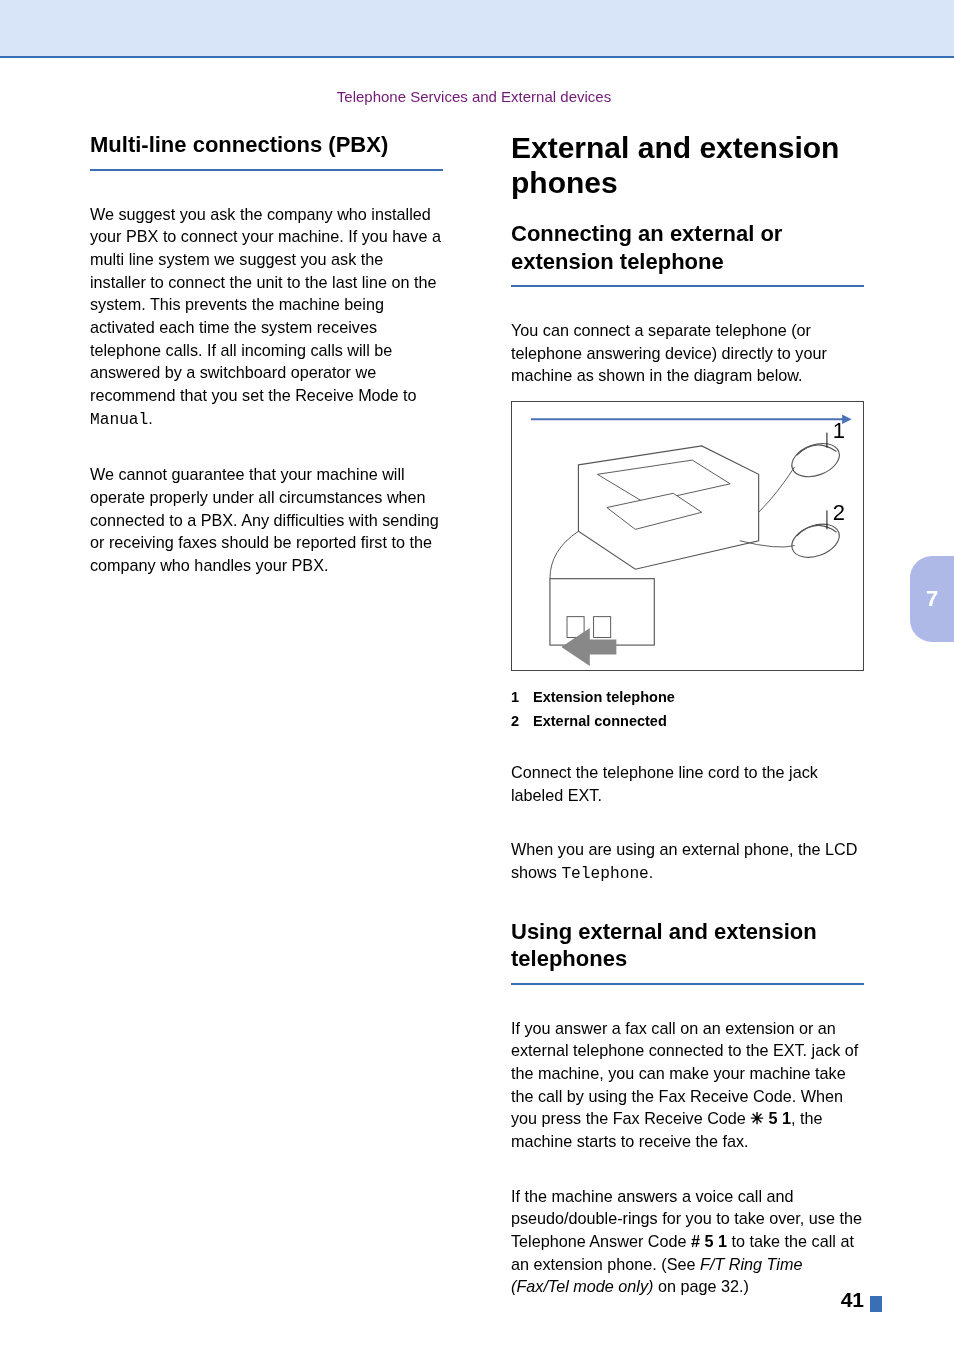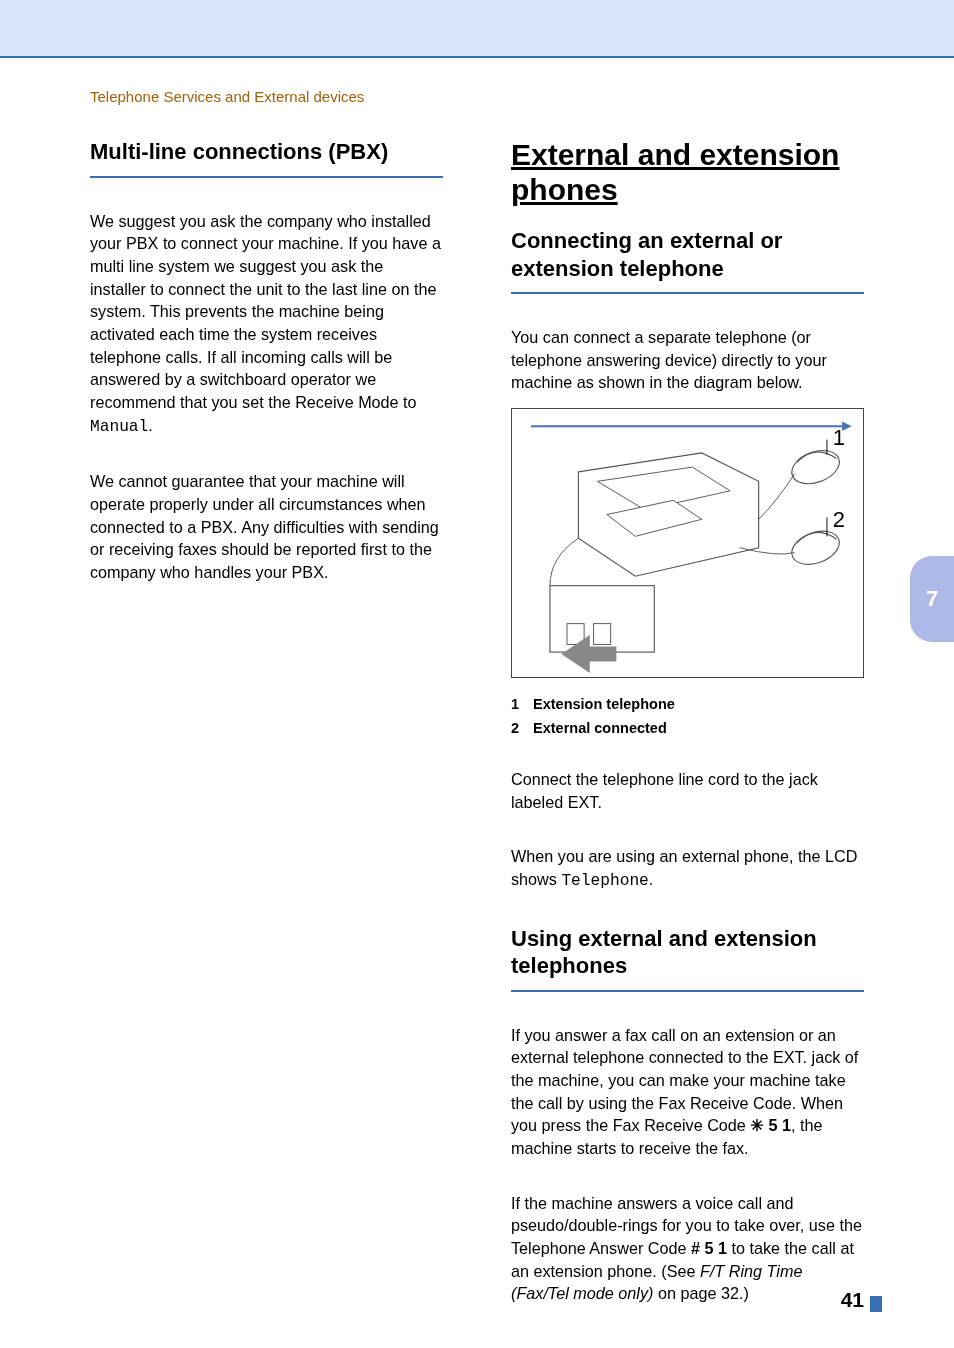--- a/index.html
+++ b/index.html
@@ -1,25 +1,25 @@
 <!DOCTYPE html>
 <html><head>
 <meta charset="utf-8">
 <style>
   * { box-sizing: border-box; margin: 0; padding: 0; }
   html, body { width: 954px; height: 1348px; font-family: Arial, Helvetica, sans-serif; color: #000; background: #fff; }
   .page { width: 954px; height: 1348px; position: relative; }
   .top-band { height: 56px; background: #d8e4f7; width: 100%; }
   .rule { height: 2px; background: #3b6fb5; width: 100%; }
   .content { padding: 30px 90px 0 90px; }
-  .header-row { text-align: left; color: #a16207; font-size: 15px; margin-bottom: 33px; padding-right: 6px; }
+  .header-row { text-align: center; color: #701a75; font-size: 15px; margin-bottom: 26px; padding-right: 6px; }
   .columns { display: flex; gap: 68px; }
   .col { flex: 1 1 0; min-width: 0; }
   .h2 { font-size: 22px; font-weight: bold; margin-bottom: 10px; line-height: 1.25; }
-  .h1 { font-size: 30px; font-weight: bold; line-height: 1.15; margin-bottom: 20px; text-decoration: underline; }
+  .h1 { font-size: 30px; font-weight: bold; line-height: 1.15; margin-bottom: 20px; }
   .sec-rule { height: 2px; background: #3b6fb5; margin-bottom: 16px; }
   p.body { font-size: 16.2px; line-height: 1.40; margin-bottom: 14px; margin-top: 32px; }
   .mono { font-family: "Courier New", Courier, monospace; }
   .diagram { border: 1px solid #444; width: 100%; height: 270px; margin-bottom: 18px; position: relative; background: #fff; }
   .legend { font-size: 14.5px; margin-bottom: 8px; }
   .legend b { font-weight: bold; }
   .legend .num { display: inline-block; width: 22px; font-weight: bold; }
   .page-tab { position: absolute; right: 0; top: 556px; width: 44px; height: 86px; background: #aeb9e8; border-top-left-radius: 22px; border-bottom-left-radius: 22px; display: flex; align-items: center; justify-content: center; color: #fff; font-size: 22px; font-weight: bold; }
   .page-number { position: absolute; right: 90px; bottom: 36px; font-size: 21px; font-weight: bold; }
   .page-number-mark { position: absolute; right: 72px; bottom: 36px; width: 12px; height: 16px; background: #3b6fb5; }

